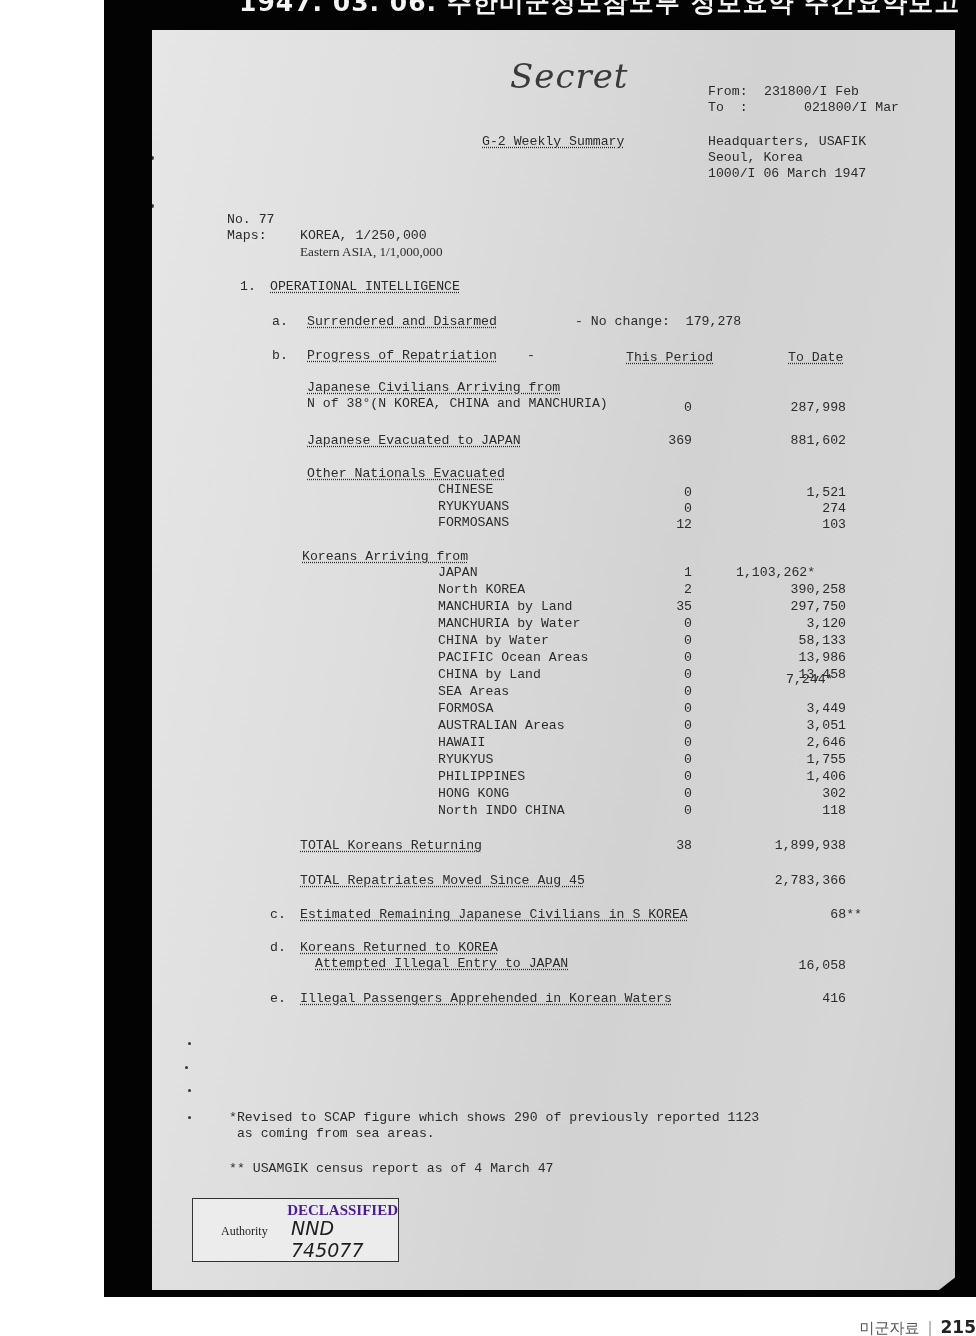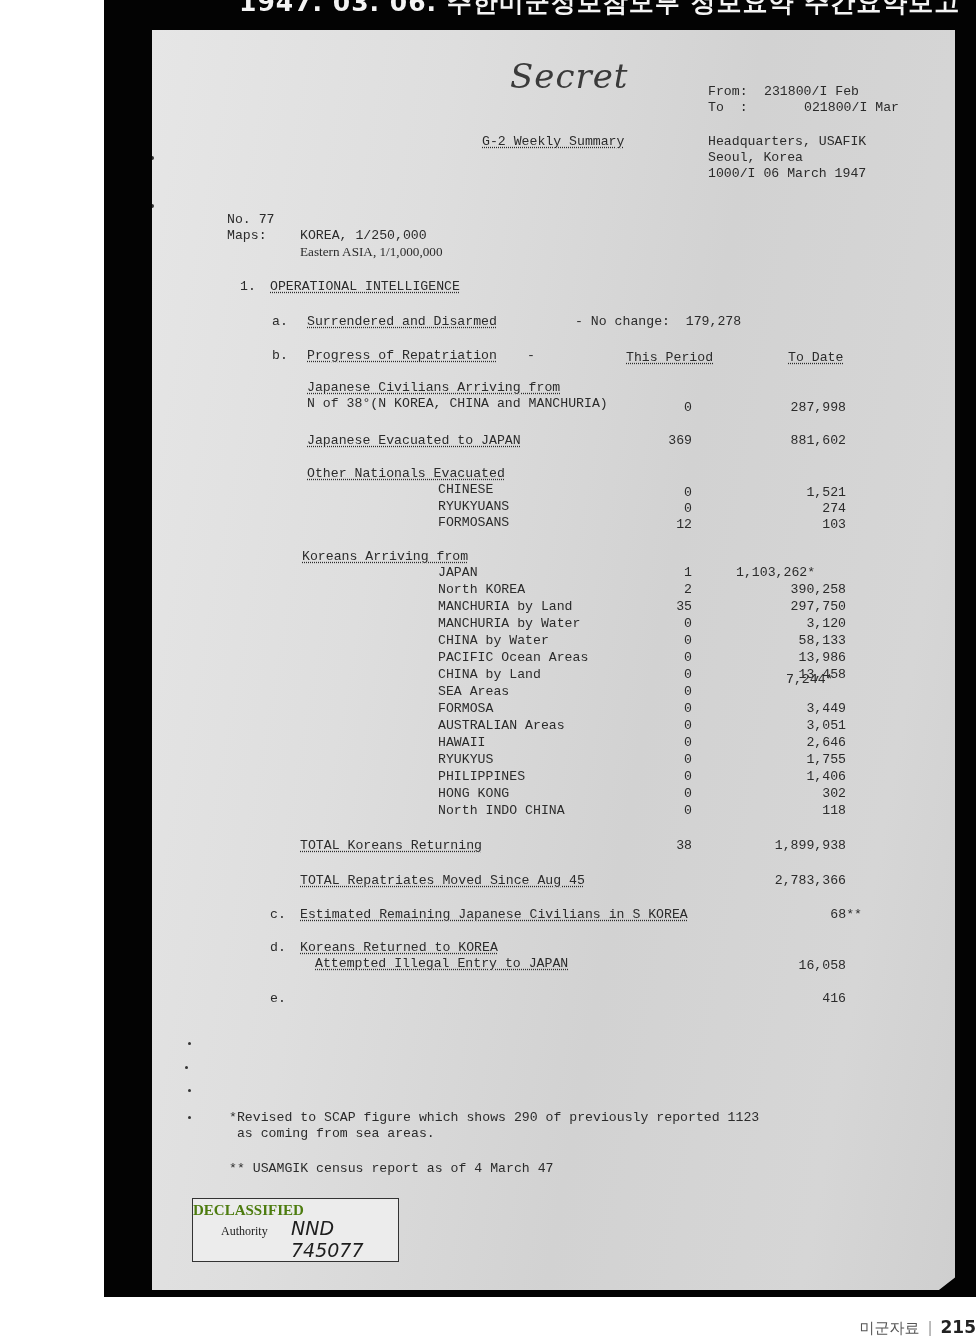--- a/index.html
+++ b/index.html
@@ -26,22 +26,22 @@
 
     .secret {
       position: absolute; left: 358px; top: 26px; font-family: "DejaVu Serif", serif;
       font-style: italic; font-size: 34px; color: #3a3a3a; letter-spacing: 1px;
     }
     .stamp {
       position: absolute; left: 40px; top: 1168px; width: 207px; height: 64px;
       border: 1.5px solid #333; background: #ececec;
     }
     .stamp .title {
-      position: absolute; left: 0; right: 0; top: 3px; text-align: left;
-      font-family: "Liberation Serif", serif; font-weight: bold; font-size: 15px; color: #4d7c0f;
+      position: absolute; left: 0; right: 0; top: 3px; text-align: right;
+      font-family: "Liberation Serif", serif; font-weight: bold; font-size: 15px; color: #4c1d95;
     }
     .stamp .auth { position: absolute; left: 28px; top: 25px; font-family: "Liberation Serif", serif; font-size: 12px; color: #222; }
     .stamp .num { position: absolute; left: 98px; top: 18px; font-family: "DejaVu Sans", sans-serif; font-size: 19px; color: #1e1e1e; font-style: italic; }
     .dot { position: absolute; width: 4px; height: 4px; background: #333; border-radius: 50%; }
 
     .footer {
       position: absolute; right: 0; top: 1317px; font-family: "DejaVu Sans", sans-serif;
       font-size: 15px; color: #555; white-space: nowrap;
     }
     .footer .pg { font-weight: bold; color: #222; font-size: 17px; }
@@ -184,20 +184,21 @@
   <div class="t" style="left:118px; top:877px;">c.</div>
   <div class="t u" style="left:148px; top:877px;">Estimated Remaining Japanese Civilians in S KOREA</div>
   <div class="t r" style="left:600px; width:110px; top:877px;">68**</div>
 
   <div class="t" style="left:118px; top:910px;">d.</div>
   <div class="t u" style="left:148px; top:910px;">Koreans Returned to KOREA</div>
   <div class="t u" style="left:163px; top:926px;">Attempted Illegal Entry to JAPAN</div>
   <div class="t r" style="left:590px; width:104px; top:928px;">16,058</div>
 
   <div class="t" style="left:118px; top:961px;">e.</div>
+  <div class="t u" style="left:148px; top:961px;">Illegal Passengers Apprehended in Korean Waters</div>
   <div class="t r" style="left:590px; width:104px; top:961px;">416</div>
 
   <div class="dot" style="left:36px; top:1012px; width:3px; height:3px;"></div>
   <div class="dot" style="left:33px; top:1036px; width:3px; height:3px;"></div>
   <div class="dot" style="left:36px; top:1059px; width:3px; height:3px;"></div>
   <div class="dot" style="left:36px; top:1086px; width:3px; height:3px;"></div>
 
   <div class="t" style="left:77px; top:1080px;">*Revised to SCAP figure which shows 290 of previously reported 1123</div>
   <div class="t" style="left:77px; top:1096px;"> as coming from sea areas.</div>
   <div class="t" style="left:77px; top:1131px;">** USAMGIK census report as of 4 March 47</div>

